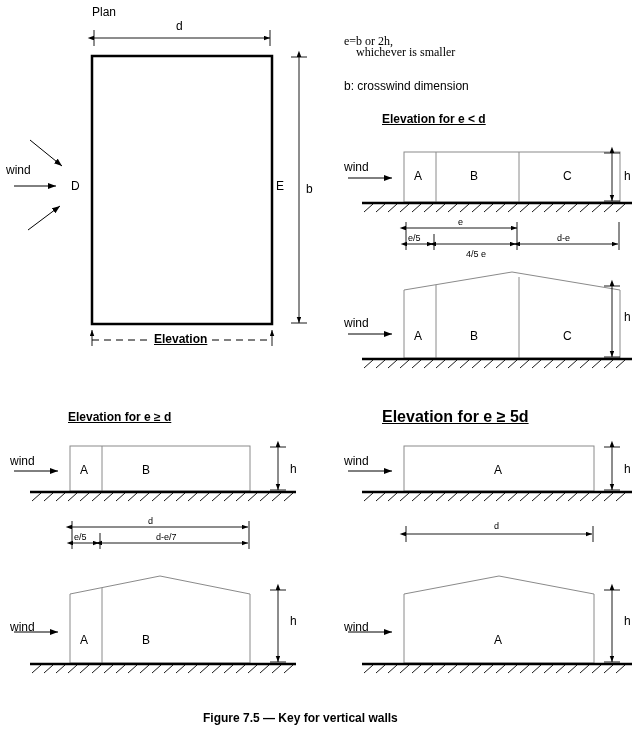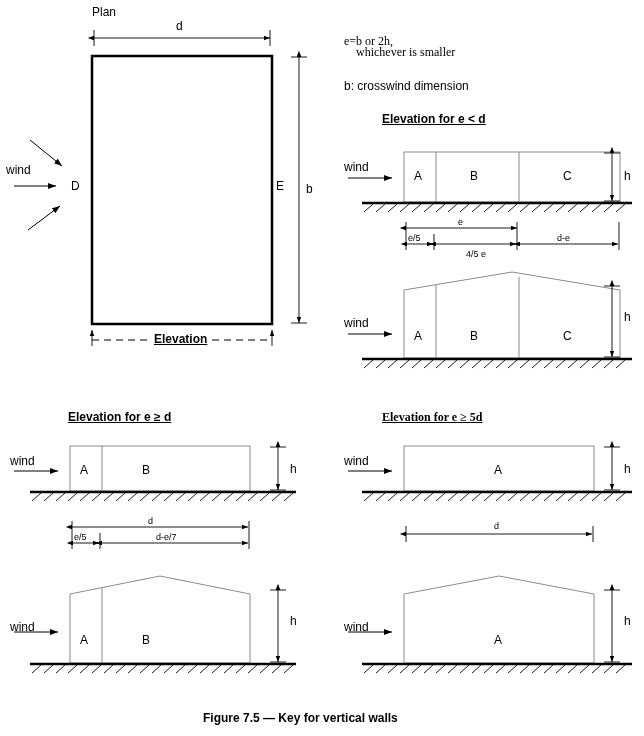--- a/index.html
+++ b/index.html
@@ -347,21 +347,21 @@
   <div class="lbl" style="left:290px; top:463px;">h</div>
   <div class="lbl tiny" style="left:148px; top:515px;">d</div>
   <div class="lbl tiny" style="left:74px; top:531px;">e/5</div>
   <div class="lbl tiny" style="left:156px; top:531px;">d-e/7</div>
 
   <div class="lbl" style="left:10px; top:621px;">wind</div>
   <div class="lbl" style="left:80px; top:634px;">A</div>
   <div class="lbl" style="left:142px; top:634px;">B</div>
   <div class="lbl" style="left:290px; top:615px;">h</div>
 
-  <div class="lbl bold underline" style="left:344px; top:411px; font-size:12px;font-family:Liberation Serif, serif;">Elevation for e ≥ 5d</div>
+  <div class="lbl bold underline" style="left:344px; top:411px; font-size:16px;">Elevation for e ≥ 5d</div>
 
   <div class="lbl" style="left:344px; top:455px;">wind</div>
   <div class="lbl" style="left:494px; top:464px;">A</div>
   <div class="lbl" style="left:624px; top:463px;">h</div>
   <div class="lbl tiny" style="left:494px; top:520px;">d</div>
 
   <div class="lbl" style="left:344px; top:621px;">wind</div>
   <div class="lbl" style="left:494px; top:634px;">A</div>
   <div class="lbl" style="left:624px; top:615px;">h</div>
 

